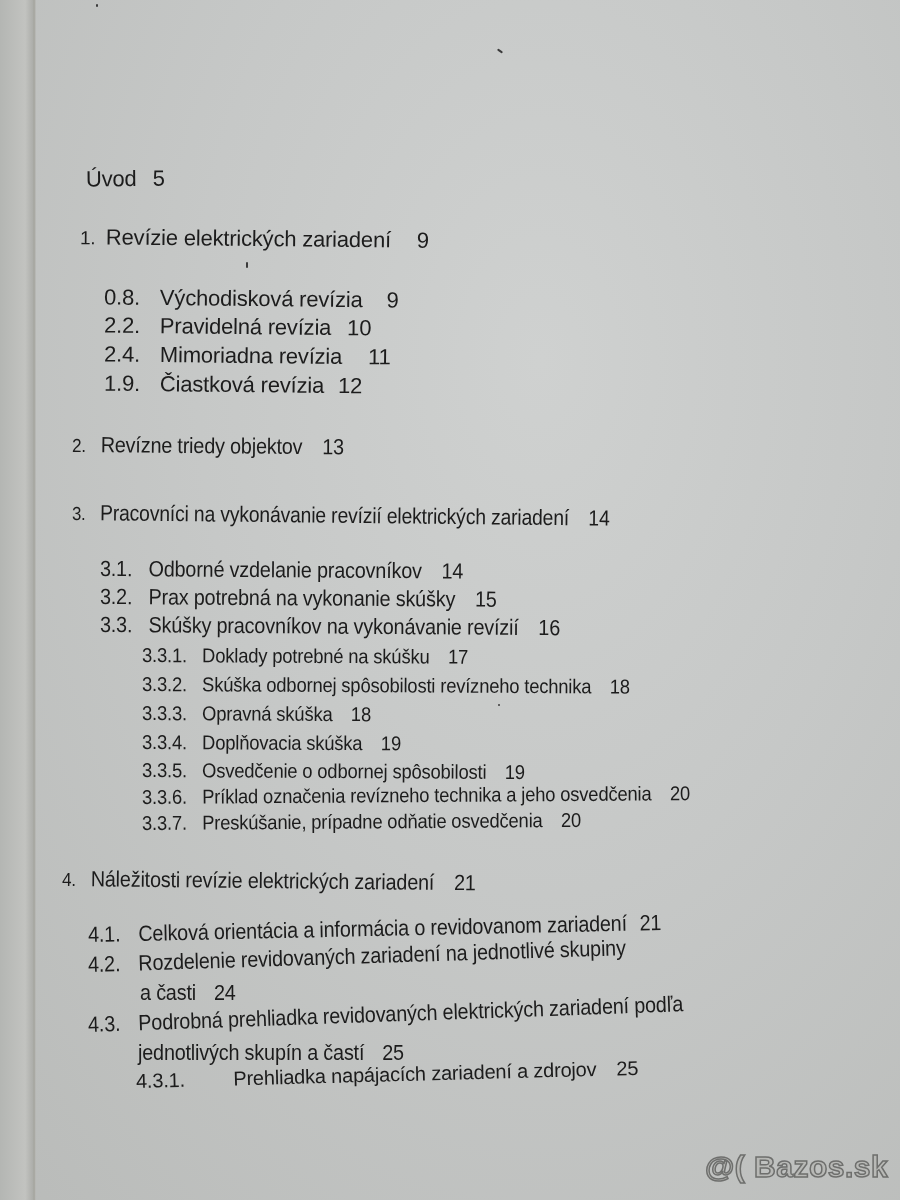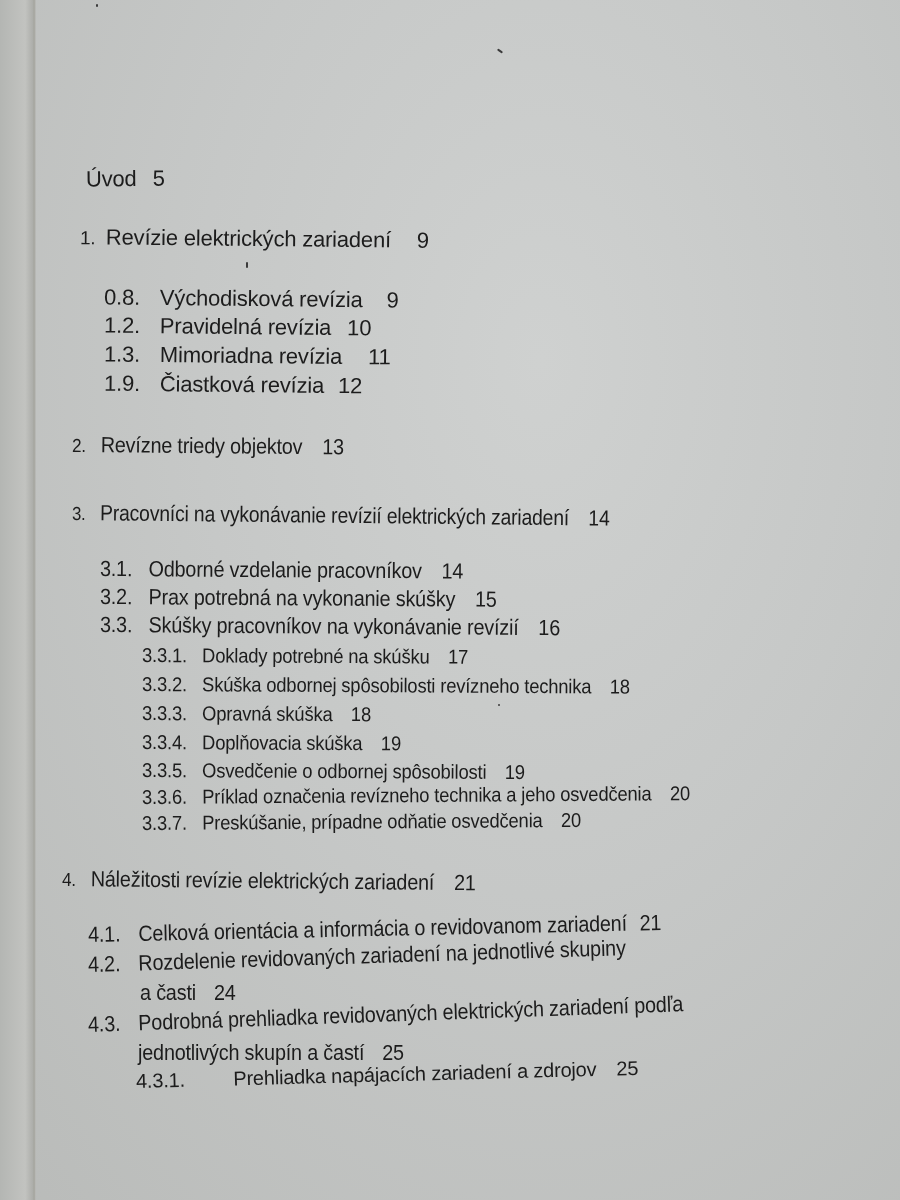--- a/index.html
+++ b/index.html
@@ -88,25 +88,25 @@
     <div class="entry lvl0" style="left:80px;top:226px;transform:rotate(0.6deg);">
       <span class="num" style="font-size:19px;width:20px;">1.</span>
       <span>Revízie elektrických zariadení</span><span class="page-num" style="margin-left:26px;">9</span>
     </div>
 
     <div class="entry lvl1" style="left:104px;top:286px;transform:rotate(0.6deg);">
       <span class="num" style="width:50px;">0.8.</span>
       <span>Východisková revízia</span><span class="page-num" style="margin-left:24px;">9</span>
     </div>
     <div class="entry lvl1" style="left:104px;top:314px;transform:rotate(0.6deg);">
-      <span class="num" style="width:50px;">1.2.</span>
+      <span class="num" style="width:50px;">2.2.</span>
       <span>Pravidelná revízia</span><span class="page-num" style="margin-left:16px;">10</span>
     </div>
     <div class="entry lvl1" style="left:104px;top:343px;transform:rotate(0.6deg);">
-      <span class="num" style="width:50px;">1.3.</span>
+      <span class="num" style="width:50px;">2.4.</span>
       <span>Mimoriadna revízia</span><span class="page-num" style="margin-left:26px;">11</span>
     </div>
     <div class="entry lvl1" style="left:104px;top:372px;transform:rotate(0.6deg);">
       <span class="num" style="width:50px;">1.9.</span>
       <span>Čiastková revízia</span><span class="page-num" style="margin-left:14px;">12</span>
     </div>
 
     <div class="entry lvl0" style="left:72px;top:432px;transform:rotate(0.5deg) scaleX(0.9);transform-origin:left center;">
       <span class="num" style="font-size:19px;width:26px;">2.</span>
       <span>Revízne triedy objektov</span><span class="page-num" style="margin-left:22px;">13</span>
@@ -185,13 +185,14 @@
       <span>jednotlivých skupín a častí</span><span class="page-num" style="margin-left:20px;">25</span>
     </div>
 
     <div class="entry lvl2" style="left:136px;top:1068px;transform:rotate(-1.5deg);transform-origin:left center;">
       <span class="num" style="width:92px;">4.3.1.</span>
       <span>Prehliadka napájacích zariadení a zdrojov</span><span class="page-num" style="margin-left:20px;">25</span>
     </div>
 
   </div>
 
+  <div class="watermark">@( Bazos.sk</div>
 </div>
 
 </body></html>

